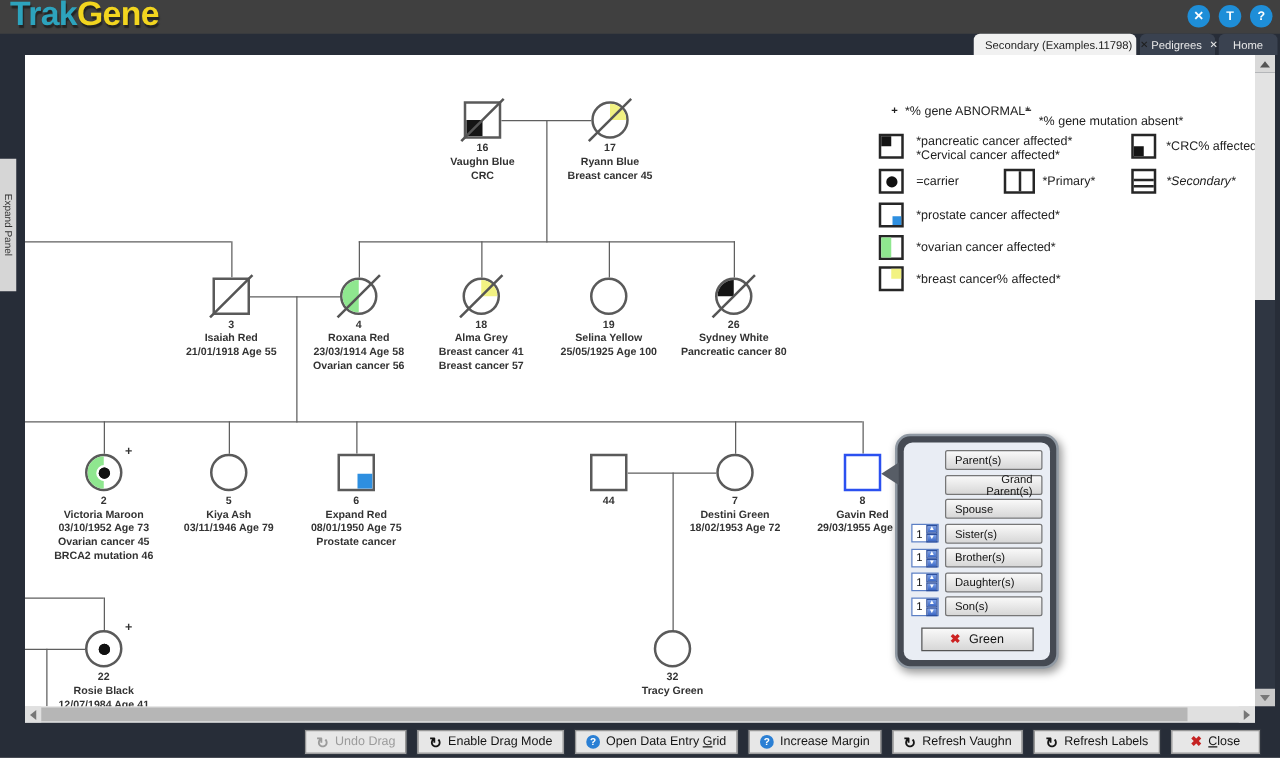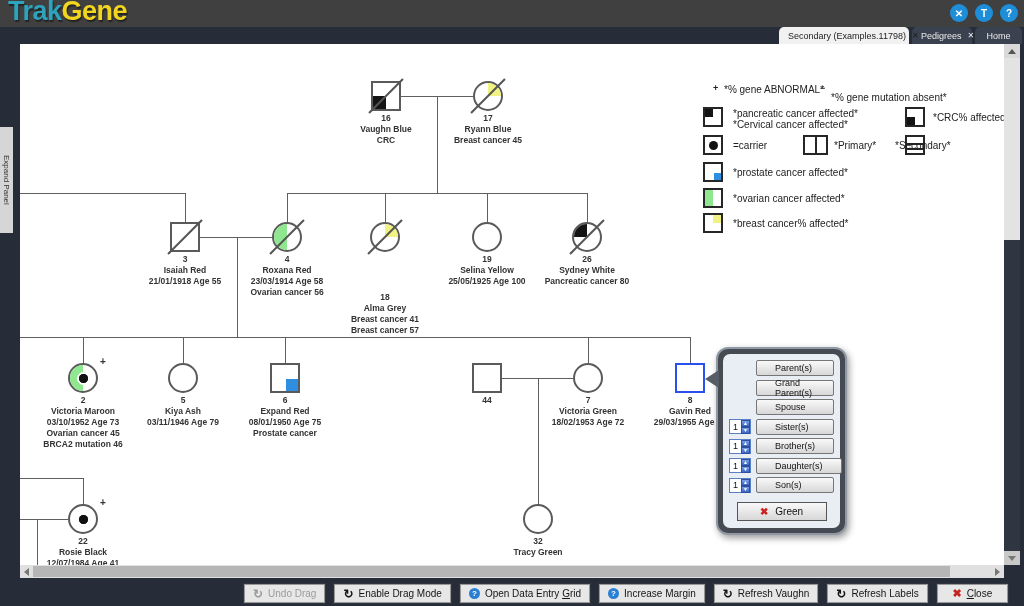--- a/index.html
+++ b/index.html
@@ -52,21 +52,21 @@
   .lg-hline{position:absolute;left:0;width:100%;height:2px;background:#262626;}
   .lg-text{position:absolute;font-size:10px;color:#222;white-space:nowrap;}
   .lg-mod{position:absolute;font-size:9px;font-weight:700;color:#222;}
 
   
   .popup{position:absolute;left:696px;top:303px;width:127px;height:184px;background:#454a53;border:2px solid #9099a3;border-radius:12px;box-shadow:2px 3px 7px rgba(0,0,0,.4);z-index:6;}
   .popup-arrow{position:absolute;left:-13px;top:21px;width:0;height:0;border-top:9px solid transparent;border-bottom:9px solid transparent;border-right:14px solid #575d66;}
   .popup-inner{position:absolute;inset:5px;background:#e9edf4;border-radius:7px;padding:6px 6px 4px 6px;box-sizing:border-box;display:flex;flex-direction:column;gap:3.5px;}
   .prow{display:flex;align-items:center;gap:5px;height:16px;flex:none;}
   .prow .spacer{width:22px;flex:none;}
-  .pbtn{flex:1;height:16px;background:linear-gradient(#f9f9f9,#d7d7d7);border:1px solid #767676;border-radius:2px;font-size:9px;display:flex;align-items:center;padding:0 18px;color:#111;cursor:pointer;box-sizing:border-box;}
+  .pbtn{flex:1;height:16px;background:linear-gradient(#f9f9f9,#d7d7d7);border:1px solid #767676;border-radius:2px;font-size:9px;display:flex;align-items:center;padding:0 7px;color:#111;cursor:pointer;box-sizing:border-box;text-align:right;}
   .spinner{width:22px;height:15px;background:#fff;border:1px solid #5b7fc4;display:flex;flex:none;box-sizing:border-box;}
   .spinner .val{flex:1;font-size:9px;display:flex;align-items:center;justify-content:center;color:#111;}
   .spinner .btns{width:9px;display:flex;flex-direction:column;}
   .spinner .sb{flex:1;background:linear-gradient(#7da1e8,#3a66c4);color:#fff;font-size:5px;line-height:5px;display:flex;align-items:center;justify-content:center;cursor:pointer;border:.5px solid #2c4f9e;}
   .done-row{margin-top:5px;display:flex;justify-content:center;}
   .done-btn{width:88px;height:17px;background:linear-gradient(#f9f9f9,#d7d7d7);border:1px solid #555;display:flex;gap:7px;align-items:center;justify-content:center;font-size:10px;color:#111;cursor:pointer;}
   .done-x{color:#cc2222;font-weight:700;font-size:10px;}
 
   
   .vscroll{position:absolute;left:1004px;top:44px;width:16px;height:521px;background:#2f3642;}
@@ -171,21 +171,21 @@
 
       <div class="lg-sym" style="left:783px;top:91px;width:25px;">
           <div class="lg-vline"></div>
         </div>
       <span class="lg-text" style="left:814px;top:96px;">*Primary*</span>
 
       <div class="lg-sym" style="left:885px;top:91px;">
           <div class="lg-hline" style="top:38%;"></div>
           <div class="lg-hline" style="top:70%;"></div>
         </div>
-      <span class="lg-text" style="left:875px;top:96px;">*Secondary*</span>
+      <span class="lg-text" style="left:913px;top:96px;font-style:italic;">*Secondary*</span>
 
       <div class="lg-sym" style="left:683px;top:118px;">
           <div class="fill f-blue-br"></div>
         </div>
       <span class="lg-text" style="left:713px;top:123px;">*prostate cancer affected*</span>
 
       <div class="lg-sym" style="left:683px;top:144px;">
           <div class="fill f-green-left"></div>
         </div>
       <span class="lg-text" style="left:713px;top:149px;">*ovarian cancer affected*</span>
@@ -302,21 +302,21 @@
           <div>Roxana Red</div>
           <div>23/03/1914 Age 58</div>
           <div>Ovarian cancer 56</div>
         </div>
       </div>
       <div>
         <div class="sym female" style="left: 350px; top: 178px;">
           <div class="fill f-yellow-tr"></div>
         </div>
         <div class="slash" style="left: 341px; top: 192px;"></div>
-        <div class="plabel" style="left: 300px; top: 210px; margin-top: 38px;">
+        <div class="plabel" style="left: 300px; top: 210px;">
           <div>18</div>
           <div>Alma Grey</div>
           <div>Breast cancer 41</div>
           <div>Breast cancer 57</div>
         </div>
       </div>
       <div>
         <div class="sym female" style="left: 452px; top: 178px;"></div>
         <div class="plabel" style="left: 402px; top: 210px;">
           <div>19</div>
@@ -371,21 +371,21 @@
       <div>
         <div class="sym male" style="left: 452px; top: 319px;"></div>
         <div class="plabel" style="left: 402px; top: 351px;">
           <div>44</div>
         </div>
       </div>
       <div>
         <div class="sym female" style="left: 553px; top: 319px;"></div>
         <div class="plabel" style="left: 503px; top: 351px;">
           <div>7</div>
-          <div>Victoria Green</div>
+          <div>Destini Green</div>
           <div>18/02/1953 Age 72</div>
         </div>
       </div>
       <div>
         <div class="sym male selected" style="left: 655px; top: 319px;"></div>
         <div class="plabel" style="left: 605px; top: 351px;">
           <div>8</div>
           <div>Gavin Red</div>
           <div>29/03/1955 Age 70</div>
         </div>

